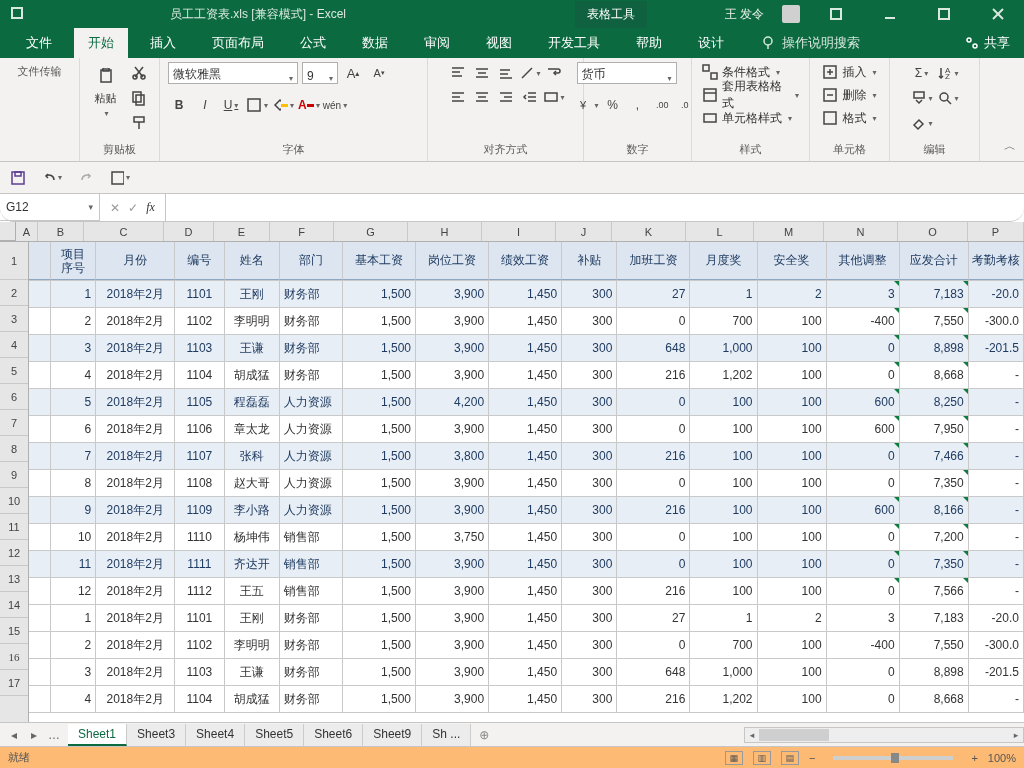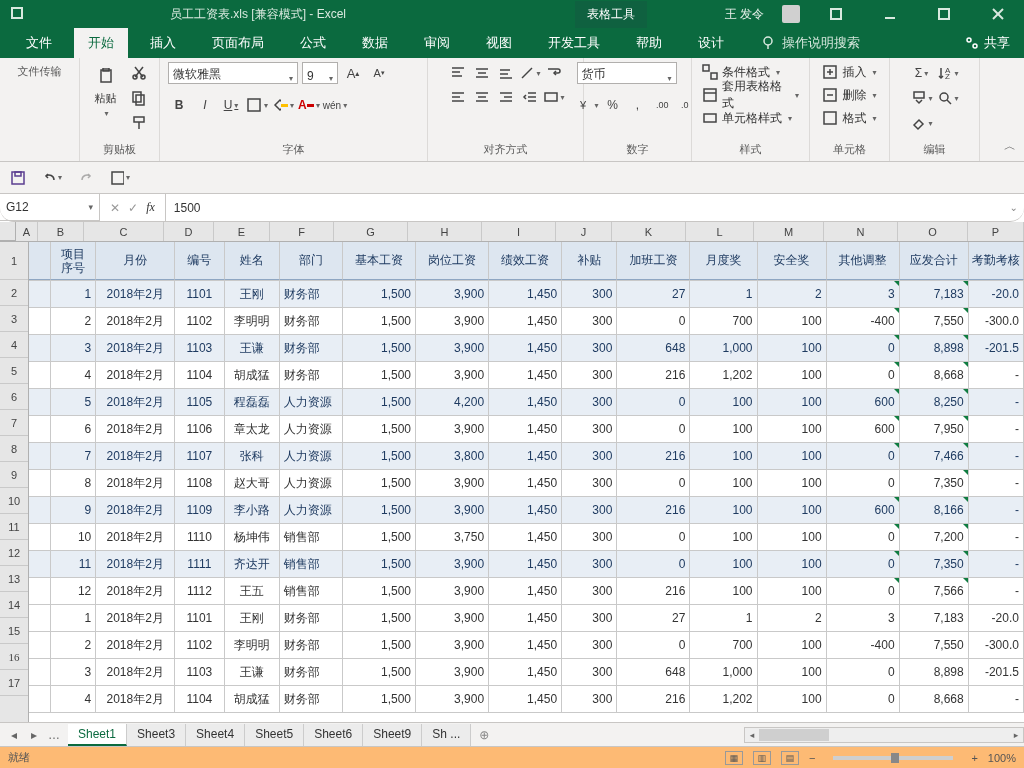--- a/index.html
+++ b/index.html
@@ -518,24 +518,20 @@
 <div class="formula-bar">
   <div class="name-box">
       <span>G12</span>
       <span class="arrow">▾</span>
     </div>
   <div class="fx-btns">
     <span style="color:#999;">✕</span>
     <span style="color:#999;">✓</span>
     <span style="font-style:italic; font-family:serif;">fx</span>
   </div>
-  <div class="fx-area">
-    <span>1500</span>
-    <span class="expand">⌄</span>
-  </div>
 </div>
 
 <div class="sheet">
   <div class="grid-wrap">
     <div class="col-headers">
       <div class="corner"></div>
       <div id="colhdrs" style="display:flex;">
           <div class="ch cA">A</div>
           <div class="ch cB">B</div>
           <div class="ch cC">C</div>

